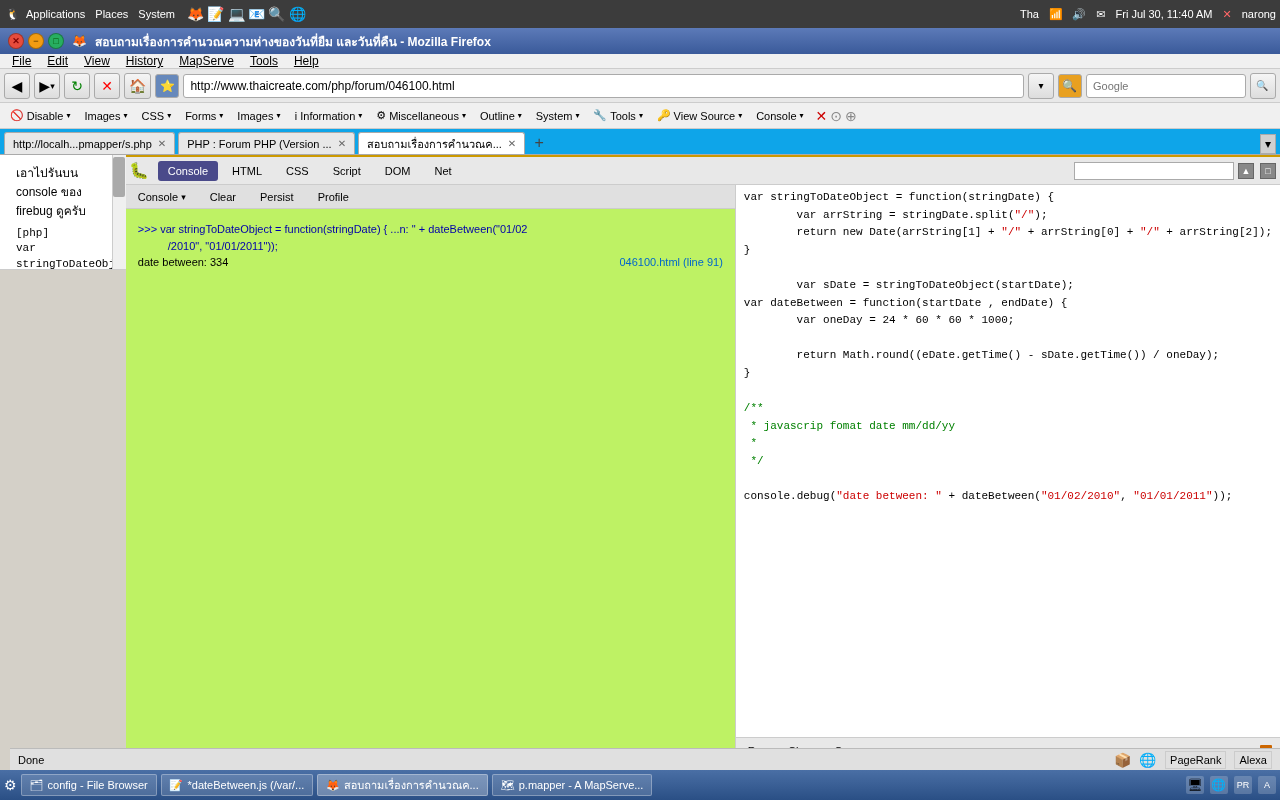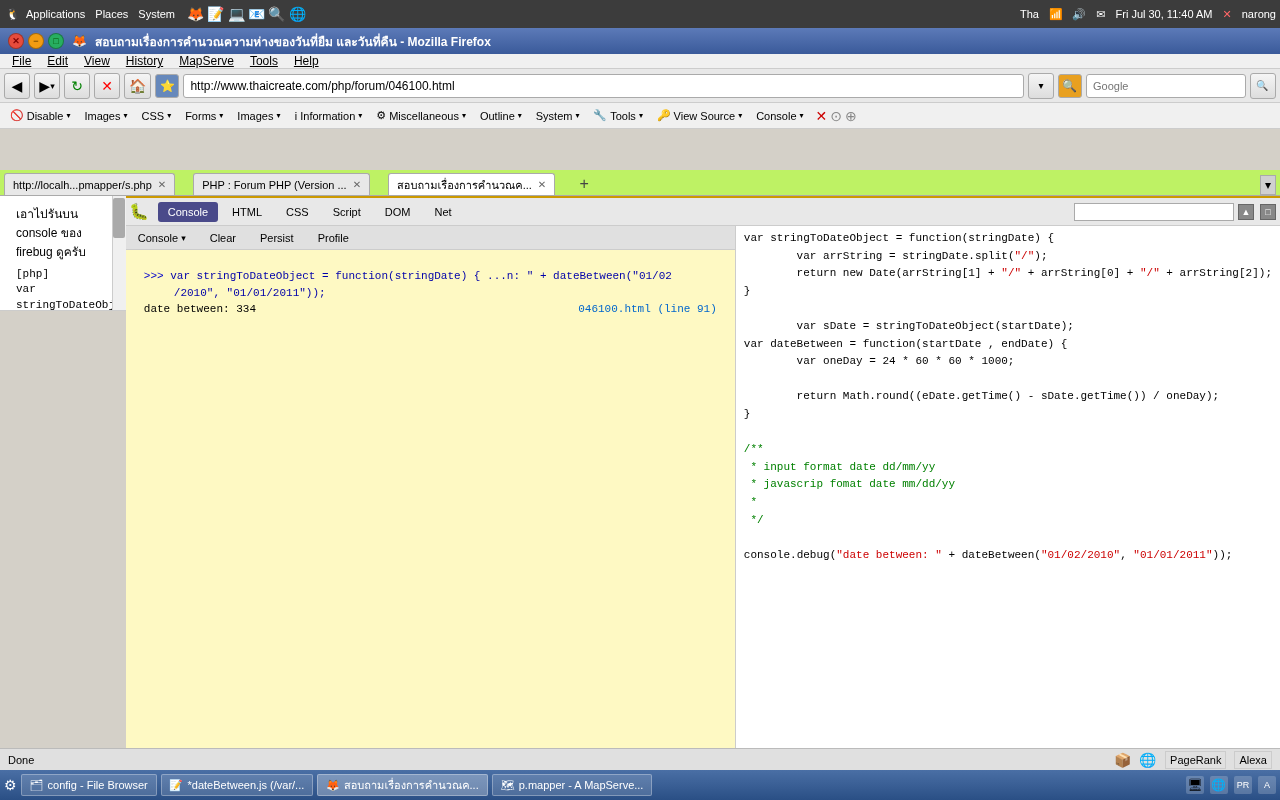--- a/index.html
+++ b/index.html
@@ -109,28 +109,27 @@
       display: flex;
       align-items: center;
       gap: 3px;
       border-radius: 2px;
       height: 20px;
     }
     .toolbar-item .arrow { font-size: 8px; }
 
     
     .tabs-bar {
-      background: #bef264;
+      background: #0ea5e9;
       height: 26px;
       display: flex;
       align-items: flex-end;
       padding: 0 4px;
-      gap: 18px;
+      gap: 3px;
       border-bottom: 1px solid #aaa;
-      margin-top: 41px;
     }
     .tab {
       height: 22px;
       background: #e8e8e8;
       border: 1px solid #aaa;
       border-bottom: none;
       padding: 2px 8px;
       font-size: 11px;
       display: flex;
       align-items: center;
@@ -256,24 +255,24 @@
       padding: 2px 8px;
       font-size: 11px;
       cursor: pointer;
       display: flex;
       align-items: center;
       gap: 3px;
     }
     .console-sub-btn.dropdown::after { content: '▾'; font-size: 9px; }
     .console-content {
       flex: 1;
-      background: #fef9c3;
+      background: #bef264;
       overflow: hidden;
-      padding: 18px;
-      font-family: Liberation Mono, monospace;
+      padding: 12px;
+      font-family: Liberation Sans, sans-serif;
       font-size: 11px;
     }
     .console-line { line-height: 1.5; }
     .console-prompt { color: #0000cc; }
 
     
     .code-right {
       flex: 1;
       overflow: hidden;
       display: flex;
@@ -552,21 +551,20 @@
           <div class="code-line">}</div>
           <div class="code-line">&nbsp;</div>
           <div class="code-line">        var <span style="color:#000;">sDate</span> = <span style="color:#000;">stringToDateObject</span>(<span style="color:#000;">startDate</span>);</div>
           <div class="code-line">var <span style="color:#000;">dateBetween</span> = function(<span style="color:#000;">startDate</span> , <span style="color:#000;">endDate</span>) {</div>
           <div class="code-line">        var <span style="color:#000;">oneDay</span> = 24 * 60 * 60 * 1000;</div>
           <div class="code-line">&nbsp;</div>
           <div class="code-line">        return Math.round((<span style="color:#000;">eDate</span>.getTime() - <span style="color:#000;">sDate</span>.getTime()) / <span style="color:#000;">oneDay</span>);</div>
           <div class="code-line">}</div>
           <div class="code-line">&nbsp;</div>
           <div class="code-line" style="color:#008000;">/**</div>
-          <div class="code-line" style="color:#008000;"> * input format date dd/mm/yy</div>
           <div class="code-line" style="color:#008000;"> * javascrip fomat date mm/dd/yy</div>
           <div class="code-line" style="color:#008000;"> *</div>
           <div class="code-line" style="color:#008000;"> */</div>
           <div class="code-line">&nbsp;</div>
           <div class="code-line"><span style="color:#000;">console</span>.debug(<span style="color:#cc0000;">"date between: "</span> + <span style="color:#000;">dateBetween</span>(<span style="color:#cc0000;">"01/02/2010"</span>, <span style="color:#cc0000;">"01/01/2011"</span>));</div>
         </div>
 
         <div style="position:relative;height:0;">
           
         </div>
@@ -576,21 +574,21 @@
           <span class="code-toolbar-btn">Clear</span>
           <span class="code-toolbar-btn">Copy</span>
           <span style="margin-left:auto;width:12px;height:12px;background:#cc6600;cursor:pointer;border-radius:1px;"></span>
         </div>
       </div>
 
     </div>
   </div>
 </div>
 
-<div class="status-bar" style="position:absolute;bottom:30px;left:0;right:0;">
+<div class="status-bar" style="position:absolute;bottom:30px;left:10px;right:0;">
   <span>Done</span>
   <div class="status-right">
     <span style="font-size:14px;">📦</span>
     <span style="font-size:14px;">🌐</span>
     <span style="font-size:11px;background:#e0e0e0;padding:2px 4px;border:1px solid #ccc;">PageRank</span>
     <span style="font-size:11px;background:#e0e0e0;padding:2px 4px;border:1px solid #ccc;">Alexa</span>
   </div>
 </div>
 
 <div class="taskbar">

